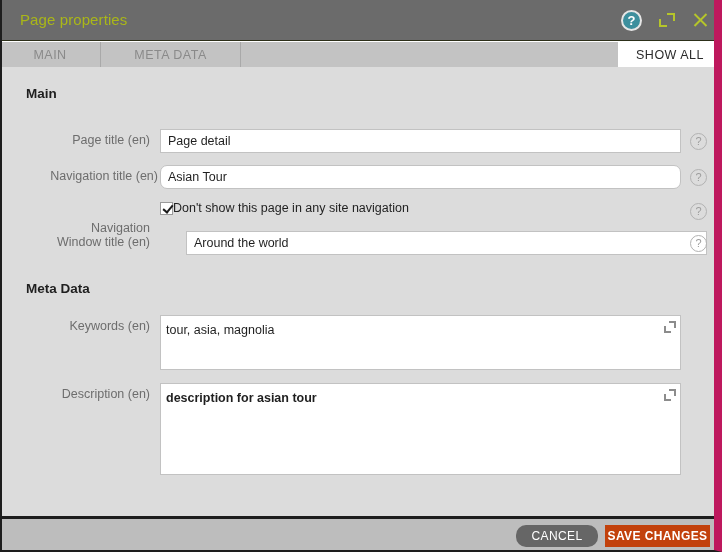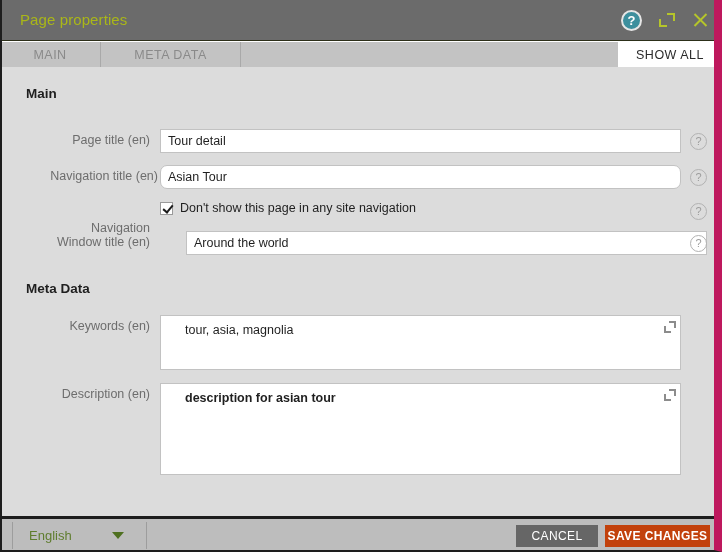--- a/index.html
+++ b/index.html
@@ -198,21 +198,21 @@
   .field.text-input {
     width: 521px;
     height: 24px;
     line-height: 22px;
     padding: 0 7px;
     white-space: nowrap;
     overflow: hidden;
   }
   .field.textarea {
     width: 521px;
-    padding: 6px 24px;
+    padding: 6px 5px;
     line-height: 16px;
   }
   .resize-grip {
     position: absolute;
     right: 6px;
     top: 6px;
     width: 12px;
     height: 12px;
     cursor: nwse-resize;
   }
@@ -250,21 +250,20 @@
     text-align: center;
     cursor: pointer;
     background: transparent;
   }
 
   .cbwrap {
     position: absolute;
     left: 158px;
     display: flex;
     align-items: center;
-    gap: 7px;
     cursor: pointer;
   }
   .cbox {
     width: 13px;
     height: 13px;
     background: #ffffff;
     border: 1px solid #9a9a9a;
     box-sizing: border-box;
     position: relative;
   }
@@ -333,20 +332,21 @@
     font-size: 12px;
     letter-spacing: .4px;
     color: #ffffff;
     cursor: pointer;
     user-select: none;
   }
   .btn-cancel {
     right: 124px;
     width: 82px;
     background: #666666;
+    border-radius: 10px;
   }
   .btn-save {
     right: 12px;
     width: 105px;
     background: #c2410c;
     font-weight: bold;
   }
 </style>
 </head>
 <body>
@@ -370,21 +370,21 @@
     </div>
     <div class="tab-showall">SHOW ALL</div>
   </div>
 
   <div class="formbody">
 
     <div class="section-title" style="top:19px;">Main</div>
 
     <div class="row" style="top:62px;">
       <div class="lbl" style="top:4px;">Page title (en)</div>
-      <div class="field text-input" style="top:0;" placeholder="">Tour detail</div>
+      <div class="field text-input" style="top:0;" placeholder="">Page detail</div>
       <div class="hint" style="top:4px;">?</div>
     </div>
 
     <div class="row" style="top:98px;">
       <div class="lbl" style="top:4px;padding-left:8px;">Navigation title (en)</div>
       <div class="field text-input" style="top:0;border-radius:7px;" placeholder="">Asian Tour</div>
       <div class="hint" style="top:4px;">?</div>
     </div>
 
     <div class="row" style="top:134px;">
@@ -412,21 +412,17 @@
 
     <div class="row" style="top:316px;">
       <div class="lbl" style="top:4px;">Description (en)</div>
       <div class="field textarea" style="top:0; height:92px;font-weight:bold;" placeholder="">description for asian tour</div>
       <div class="resize-grip" style="left:662px; top:6px;"></div>
     </div>
 
   </div>
 
   <div class="footer">
-    <div class="langsel">
-      <span class="ltext">English</span>
-      <span class="caret"></span>
-    </div>
     <div class="btn btn-cancel">CANCEL</div>
     <div class="btn btn-save">SAVE CHANGES</div>
   </div>
 
 </div>
 
 </body></html>

